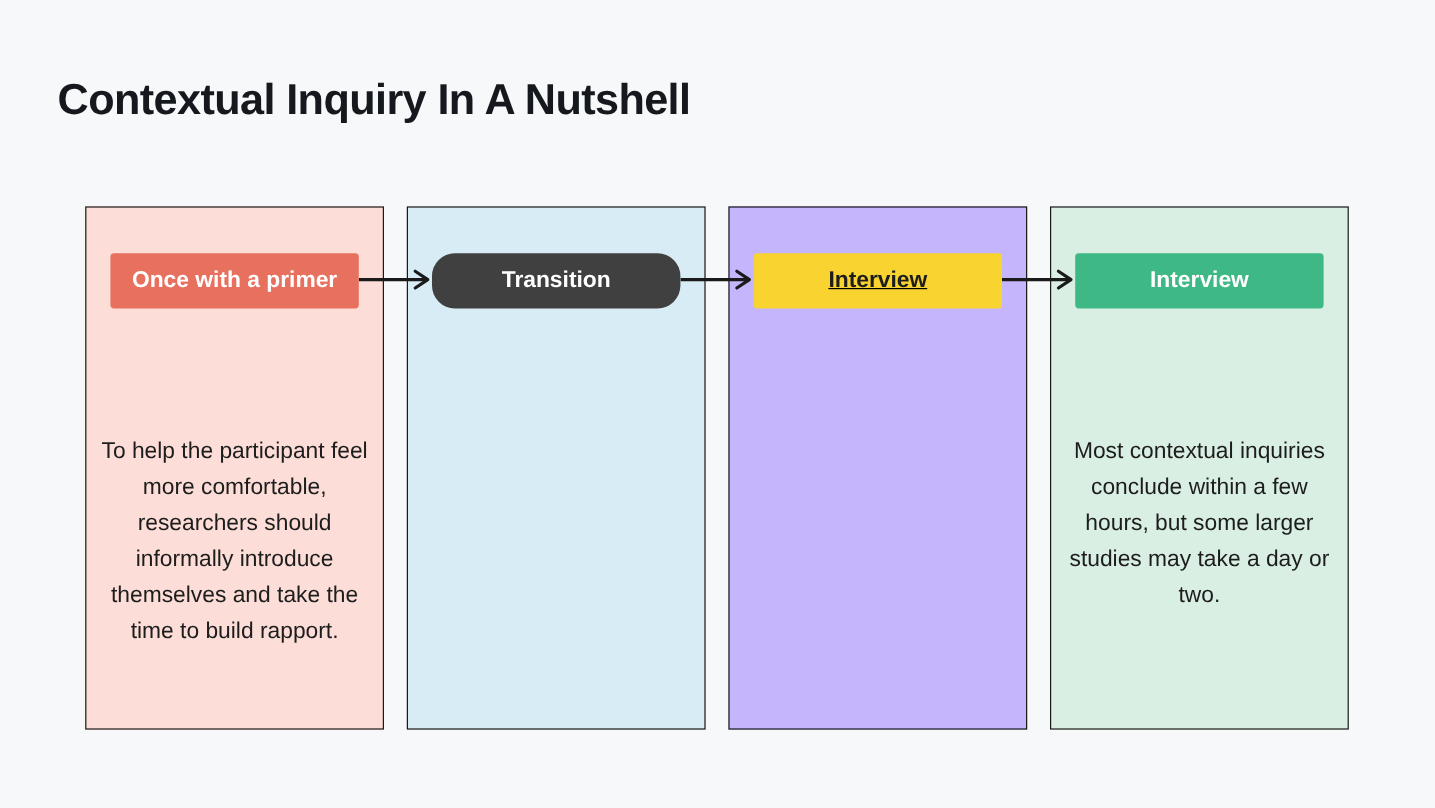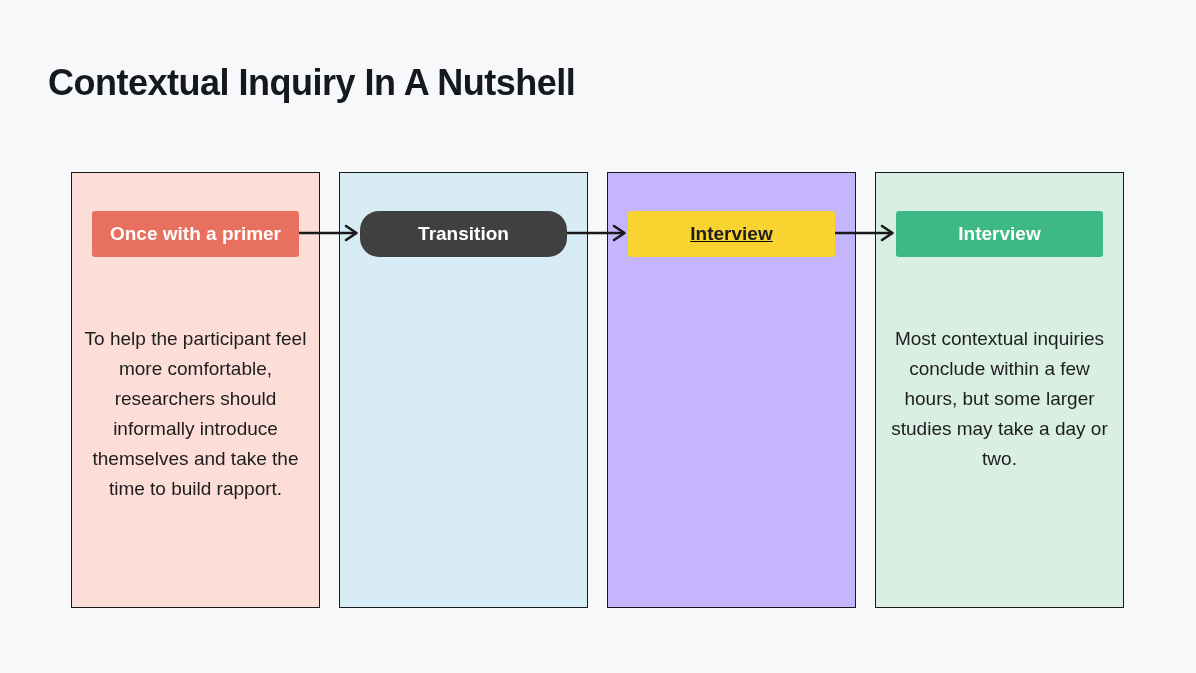--- a/index.html
+++ b/index.html
@@ -52,21 +52,21 @@
     display: flex;
     align-items: center;
     justify-content: center;
     font-family: "Liberation Sans", sans-serif;
     font-size: 19px;
     font-weight: 700;
     color: #ffffff;
     background: #999;
   }
   .description {
-    margin-top: 67px;
+    margin-top: 105px;
     width: 227px;
     text-align: center;
     font-size: 19px;
     line-height: 30px;
     color: #1d1d1d;
   }
   .arrow {
     position: absolute;
     top: 223px;
     width: 61px;

